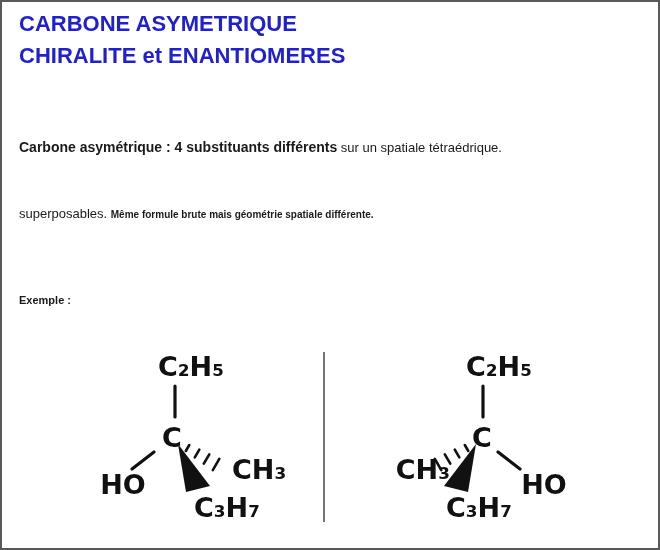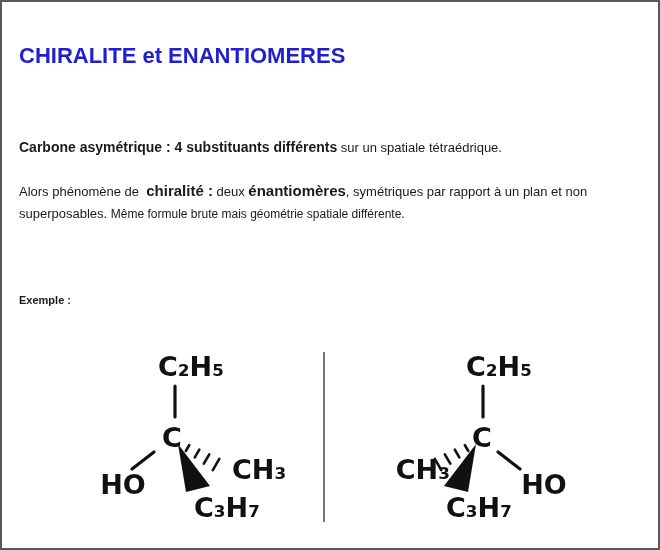--- a/index.html
+++ b/index.html
@@ -14,44 +14,44 @@
     font-size:22px;line-height:31px;color:#2020ce;white-space:nowrap;
   }
   .title-1{top:6px;}
   .title-2{top:38px;}
   .para{position:absolute;left:17px;font-size:13px;line-height:20px;white-space:nowrap;}
   .p1{top:135px;}
   .p2l1{top:179px;}
   .p2l2{top:202px;}
   .b14{font-weight:bold;font-size:14px;}
   .b15{font-weight:bold;font-size:15px;}
-  .b135{font-weight:normal;font-size:12px;}
+  .b135{font-weight:bold;font-size:10px;}
   .example{position:absolute;left:17px;top:292px;font-size:11px;font-weight:bold;white-space:nowrap;}
   .mol{position:absolute;width:230px;height:200px;}
   .mol-left{left:90px;top:340px;}
   .mol-right{left:370px;top:340px;}
   .mol text{
     font-family:"DejaVu Sans",sans-serif;font-weight:bold;
     font-size:27px;fill:#111111;
   }
   .bond{stroke:#111111;stroke-width:3.2;stroke-linecap:round;fill:none;}
   .hash{stroke:#111111;stroke-width:2.6;stroke-linecap:round;fill:none;}
   .wedge{fill:#111111;stroke:none;}
   .divider{position:absolute;left:321px;top:350px;width:2px;height:170px;background:#757575;}
 </style>
 </head>
 <body>
 
 <div class="page">
 
+  <div class="title-line title-1">CARBONE ASYMETRIQUE</div>
   <div class="title-line title-2">CHIRALITE et ENANTIOMERES</div>
 
   <div class="para p1"><span class="b14">Carbone asymétrique : 4 substituants différents</span><span> sur un spatiale tétraédrique.</span></div>
 
-  <div class="para p2l1"><span>Alors phénomène de &nbsp;</span><span class="b15">chiralité :</span><span> deux </span><span class="b15">énantiomères</span><span>, symétriques par rapport à un plan et non</span></div>
 
   <div class="para p2l2"><span>superposables. </span><span class="b135">Même formule brute mais géométrie spatiale différente.</span></div>
 
   <div class="example">Exemple :</div>
 
   <svg class="mol mol-left" viewBox="0 0 230 200">
     <text x="99" y="34" text-anchor="middle">C₂H₅</text>
     <line class="bond" x1="83" y1="44" x2="83" y2="75"></line>
     <text x="80" y="105" text-anchor="middle">C</text>
     <line class="bond" x1="62" y1="110" x2="40" y2="127"></line>

